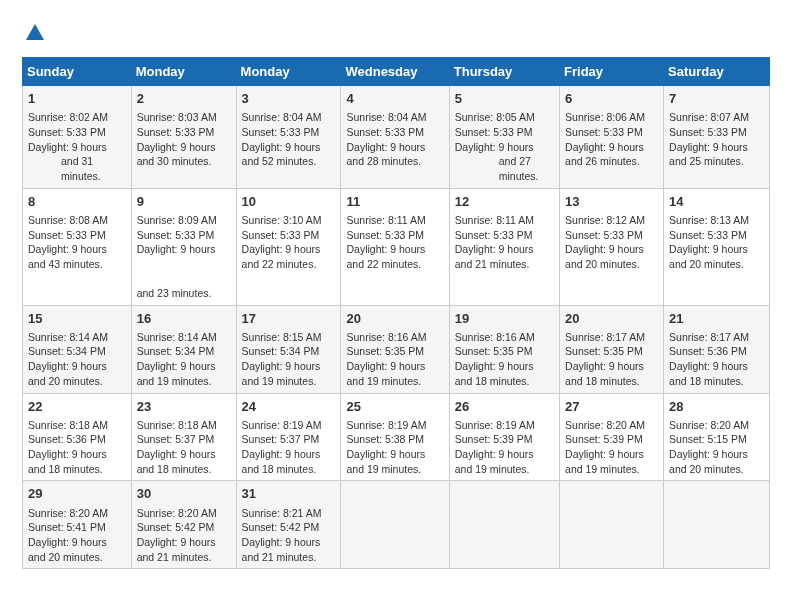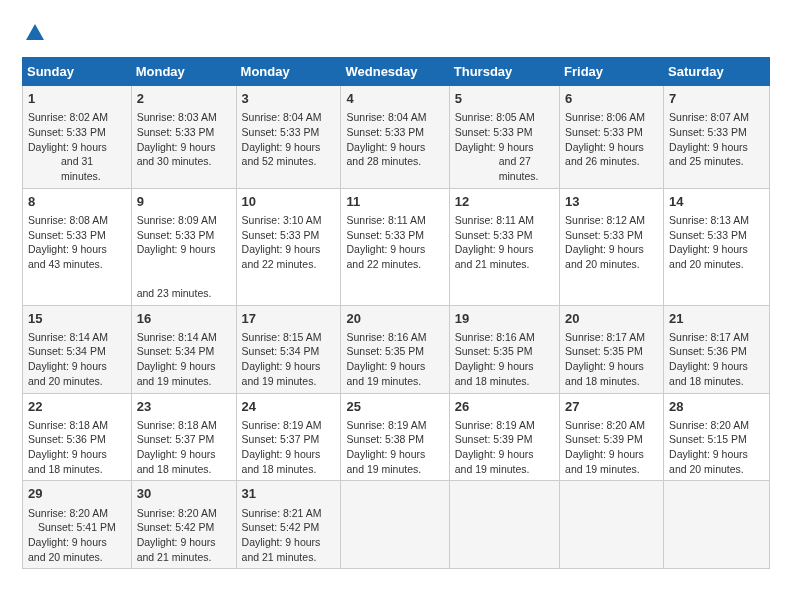--- a/index.html
+++ b/index.html
@@ -326,21 +326,21 @@
             <span style="display: block;">Sunrise: 8:20 AM</span>
             <span style="display: block;">Sunset: 5:15 PM</span>
             <span style="display: block;">Daylight: 9 hours</span>
             <span style="display: block;">and 20 minutes.</span>
           </td>
         </tr>
         <tr>
           <td>
             <span class="day-num">29</span>
             <span style="display: block;">Sunrise: 8:20 AM</span>
-            <span style="display: block; text-align: center;">Sunset: 5:41 PM</span>
+            <span style="display: block;">Sunset: 5:41 PM</span>
             <span style="display: block;">Daylight: 9 hours</span>
             <span style="display: block;">and 20 minutes.</span>
           </td>
           <td>
             <span class="day-num">30</span>
             <span style="display: block;">Sunrise: 8:20 AM</span>
             <span style="display: block;">Sunset: 5:42 PM</span>
             <span style="display: block;">Daylight: 9 hours</span>
             <span style="display: block;">and 21 minutes.</span>
           </td>

